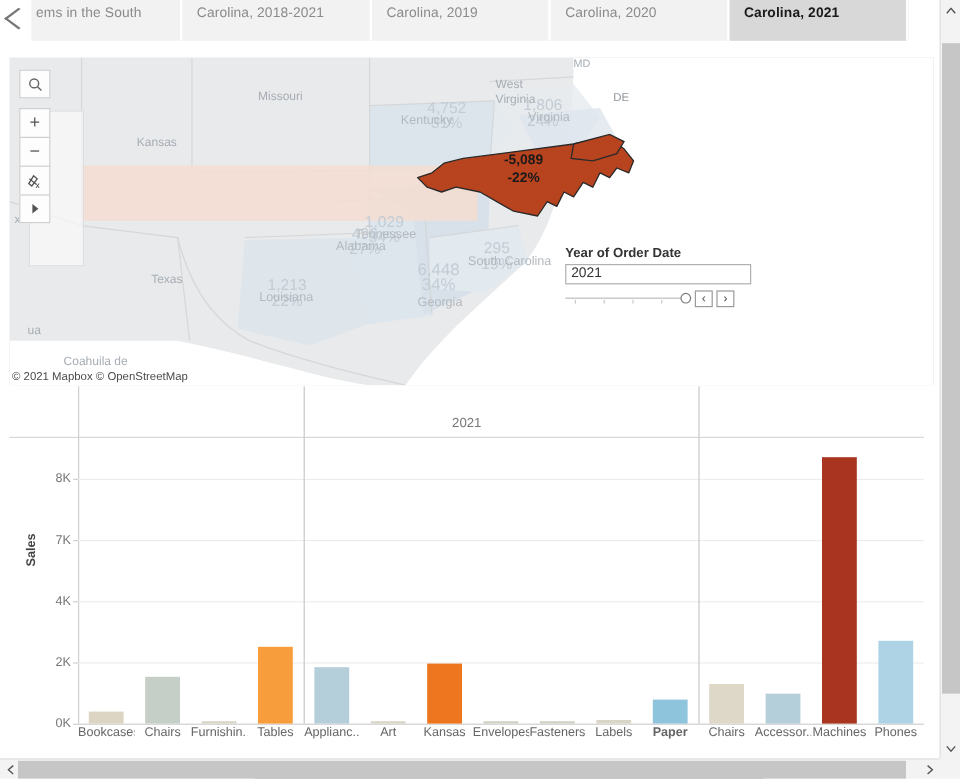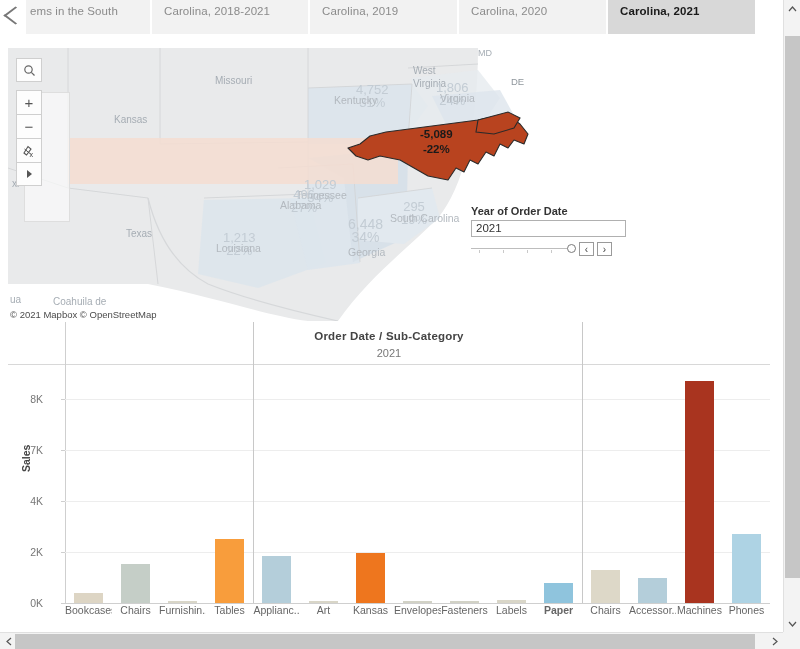--- a/index.html
+++ b/index.html
@@ -122,21 +122,21 @@
   }
   .chart-toprule{position:absolute;left:0;top:42px;width:762px;height:1px;background:#d8d8d8;}
   .ylabel{
     position:absolute;left:12px;top:150px;font-size:10.5px;color:#444;
     font-weight:bold;transform:rotate(-90deg);transform-origin:left top;
     white-space:nowrap;
   }
   .plot{position:absolute;left:57px;top:46px;width:705px;height:235px;}
   .gridline{position:absolute;left:0;width:100%;height:1px;background:#ededed;}
   .ytick{
-    position:absolute;right:100%;margin-right:22px;font-size:10.5px;color:#777;
+    position:absolute;right:100%;margin-right:6px;font-size:10.5px;color:#777;
     transform:translateY(-50%);white-space:nowrap;
   }
   .ytick-line{position:absolute;right:100%;width:4px;height:1px;background:#cfcfcf;}
   .panel-sep{position:absolute;top:-4px;width:1px;background:#c8c8c8;}
   .vleft{position:absolute;left:0;top:-46px;width:1px;height:281px;background:#cfcfcf;}
   .bar{position:absolute;bottom:0;}
   .xband{
     position:absolute;top:236px;font-size:10.5px;color:#666;text-align:center;
     white-space:nowrap;overflow:hidden;
   }
@@ -238,21 +238,21 @@
                L492,96 L486,108 L478,104 L470,116 L462,112 L456,124 L448,120
                L440,132 L420,128 L406,120 L392,112 L372,108 L360,112 L348,108
                L340,100 L352,96 L362,88 Z" fill="#b8431f" stroke="#2a2a2a" stroke-width="1.1" stroke-linejoin="round"></path>
       <path d="M470,72 L500,64 L512,70 L506,80 L486,86 L468,84 Z" fill="#b8431f" stroke="#2a2a2a" stroke-width="1.1"></path>
     </svg>
 
     <div class="maplabel" style="left:106px;top:22px;margin-top:44px;">Kansas</div>
     <div class="maplabel" style="left:207px;top:27px;">Missouri</div>
     <div class="maplabel" style="left:118px;top:180px;">Texas</div>
     <div class="maplabel" style="left:45px;top:248px;">Coahuila de</div>
-    <div class="maplabel" style="left:2px;top:222px;margin-top:24px;">ua</div>
+    <div class="maplabel" style="left:15px;top:222px;">ua</div>
     <div class="maplabel" style="left:14px;top:16px;">ar</div>
     <div class="maplabel" style="left:4px;top:130px;">xi</div>
     <div class="maplabel" style="left:405px;top:16px;line-height:13px;">West<br>Virginia</div>
     <div class="maplabel" style="left:470px;top:0px;font-size:9px;">MD</div>
     <div class="maplabel" style="left:503px;top:28px;font-size:9.5px;color:#8f969c;">DE</div>
 
     <div class="statval" style="left:332px;top:35px;margin-left:16px;">
       <span>4,752</span>
       <span class="v2">31%</span>
     </div>
@@ -342,21 +342,20 @@
         <div class="tick" style="left:56px;"></div>
         <div class="tick" style="left:80px;"></div>
         <div class="knob"></div>
       </div>
       <div class="yf-nav">‹</div>
       <div class="yf-nav">›</div>
     </div>
   </div>
 
   <div class="chartzone">
-    <div class="chart-title">Order Date / Sub-Category</div>
     <div class="chart-sub">2021</div>
     <div class="chart-toprule"></div>
     <div class="ylabel">Sales</div>
     <div class="plot" id="plot">
       <div class="vleft"></div>
       <div class="xaxisline"></div>
     <div class="ytick" style="top: 235px;">0K</div>
         <div class="ytick-line" style="top: 235px;"></div>
         <div class="gridline" style="top: 183.913px;"></div>
         <div class="ytick" style="top: 183.913px;">2K</div>

